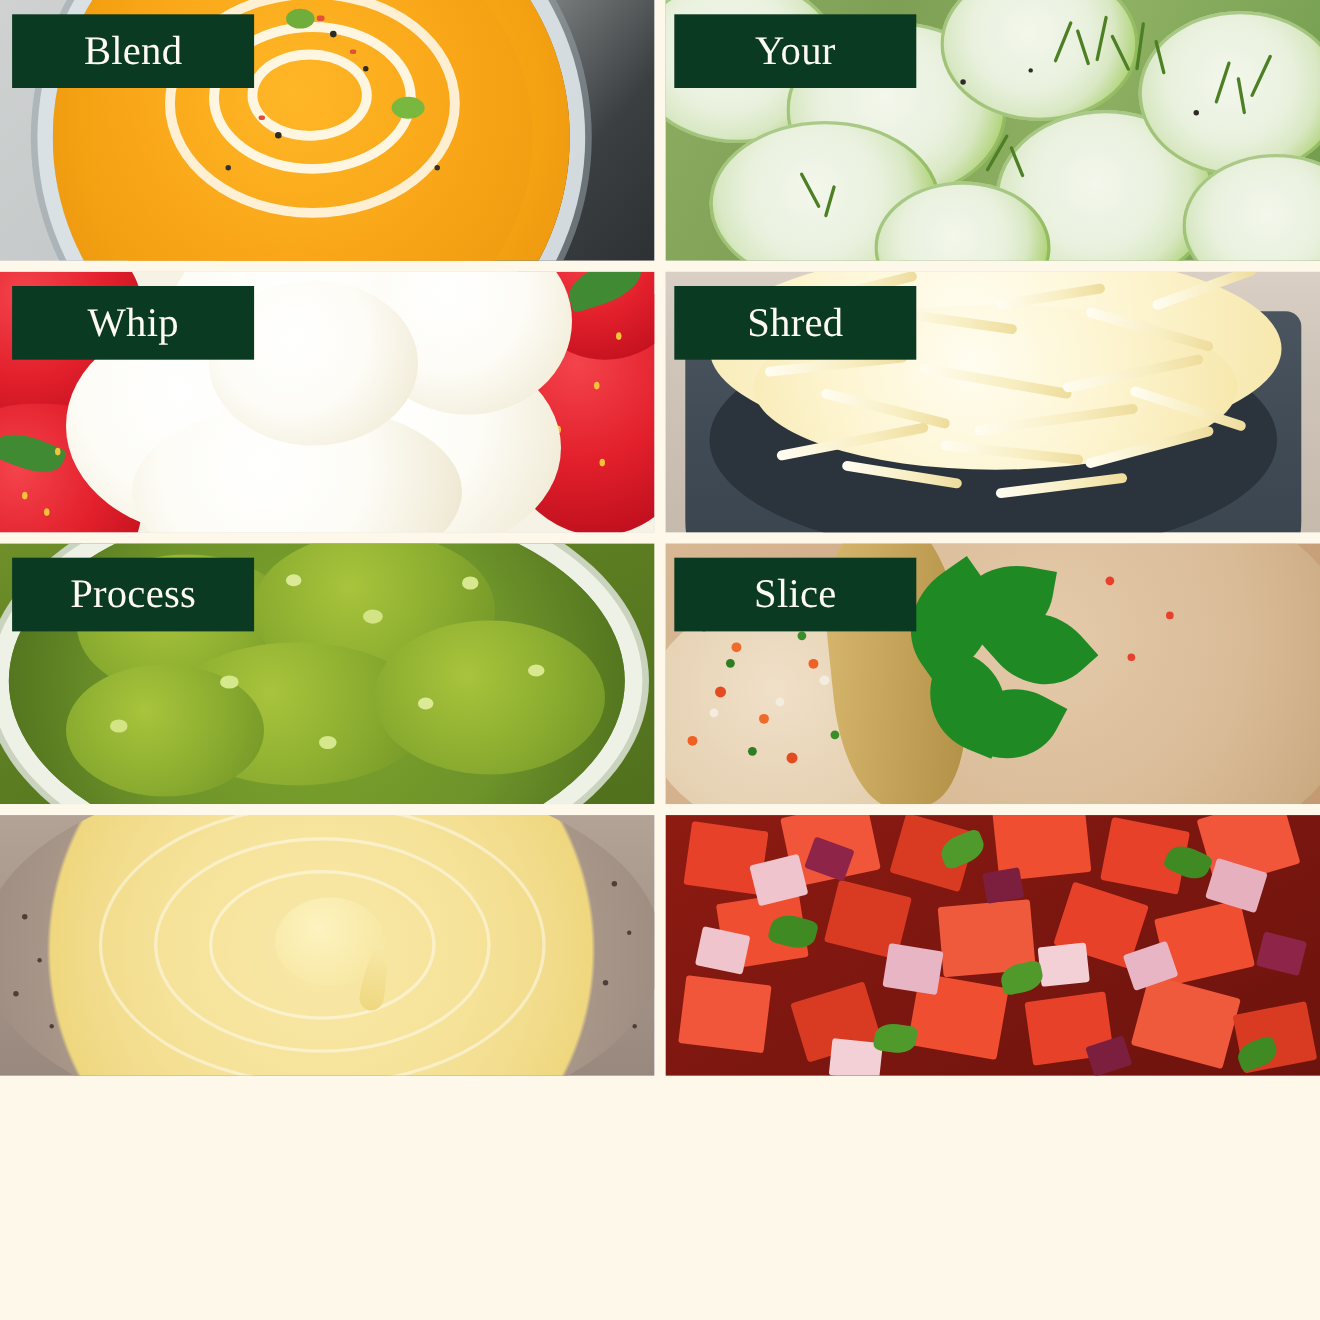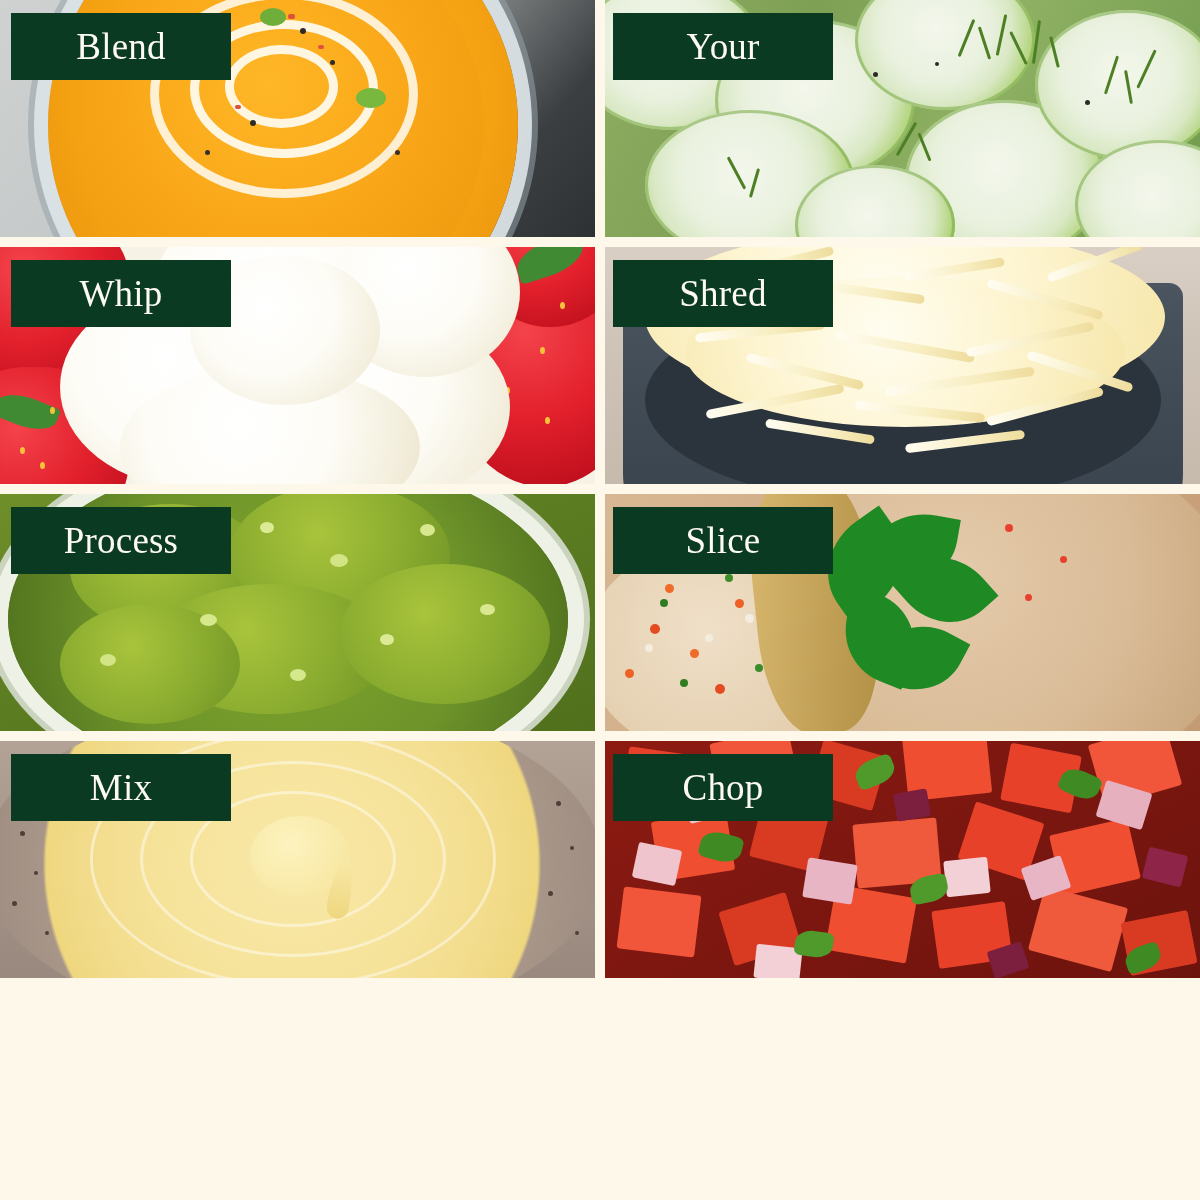--- a/index.html
+++ b/index.html
@@ -329,23 +329,20 @@
         <div class="blob" style="left:250px;top:75px;width:100px;height:80px;background:radial-gradient(circle at 40% 35%,#fdf3bf,#f6e49a);border-radius:50%;"></div>
         <div class="blob" style="left:330px;top:118px;width:22px;height:60px;background:linear-gradient(180deg,#f8e9a8,#efd77f);border-radius:50% 50% 50% 50%/80% 80% 20% 20%;transform:rotate(10deg);"></div>
         <div class="speck" style="left:20px;top:90px;width:5px;height:5px;"></div>
         <div class="speck" style="left:34px;top:130px;width:4px;height:4px;"></div>
         <div class="speck" style="left:12px;top:160px;width:5px;height:5px;"></div>
         <div class="speck" style="left:45px;top:190px;width:4px;height:4px;"></div>
         <div class="speck" style="left:556px;top:60px;width:5px;height:5px;"></div>
         <div class="speck" style="left:570px;top:105px;width:4px;height:4px;"></div>
         <div class="speck" style="left:548px;top:150px;width:5px;height:5px;"></div>
         <div class="speck" style="left:575px;top:190px;width:4px;height:4px;"></div>
-      </div>
-      <div class="label">
-        <span>Mix</span>
       </div>
     </div>
 
     <div class="tile col2">
       <div class="photo ph-chop">
         <div class="dice" style="left:20px;top:10px;width:70px;height:58px;background:#e8412a;transform:rotate(8deg);"></div>
         <div class="dice" style="left:110px;top:-6px;width:80px;height:64px;background:#f1553a;transform:rotate(-12deg);"></div>
         <div class="dice" style="left:210px;top:6px;width:66px;height:56px;background:#d93a22;transform:rotate(16deg);"></div>
         <div class="dice" style="left:300px;top:-10px;width:84px;height:66px;background:#ef4e31;transform:rotate(-6deg);"></div>
         <div class="dice" style="left:400px;top:8px;width:72px;height:58px;background:#e8412a;transform:rotate(11deg);"></div>
@@ -372,21 +369,18 @@
         <div class="dice" style="left:290px;top:50px;width:34px;height:28px;background:#7c1f3e;transform:rotate(-10deg);"></div>
         <div class="dice" style="left:540px;top:110px;width:40px;height:32px;background:#8e2448;transform:rotate(14deg);"></div>
         <div class="dice" style="left:385px;top:205px;width:36px;height:28px;background:#7c1f3e;transform:rotate(-18deg);"></div>
         <div class="dice" style="left:250px;top:18px;width:40px;height:26px;background:#4f9a2a;border-radius:50% 20%;transform:rotate(-22deg);"></div>
         <div class="dice" style="left:95px;top:92px;width:42px;height:28px;background:#3f8a22;border-radius:50% 20%;transform:rotate(15deg);"></div>
         <div class="dice" style="left:305px;top:135px;width:38px;height:26px;background:#4f9a2a;border-radius:50% 20%;transform:rotate(-12deg);"></div>
         <div class="dice" style="left:455px;top:30px;width:40px;height:26px;background:#3f8a22;border-radius:50% 20%;transform:rotate(24deg);"></div>
         <div class="dice" style="left:190px;top:190px;width:38px;height:26px;background:#4f9a2a;border-radius:50% 20%;transform:rotate(8deg);"></div>
         <div class="dice" style="left:520px;top:205px;width:36px;height:24px;background:#3f8a22;border-radius:50% 20%;transform:rotate(-20deg);"></div>
       </div>
-      <div class="label">
-        <span>Chop</span>
-      </div>
     </div>
 
   </div>
 
 
 </div>
 
 </body></html>

